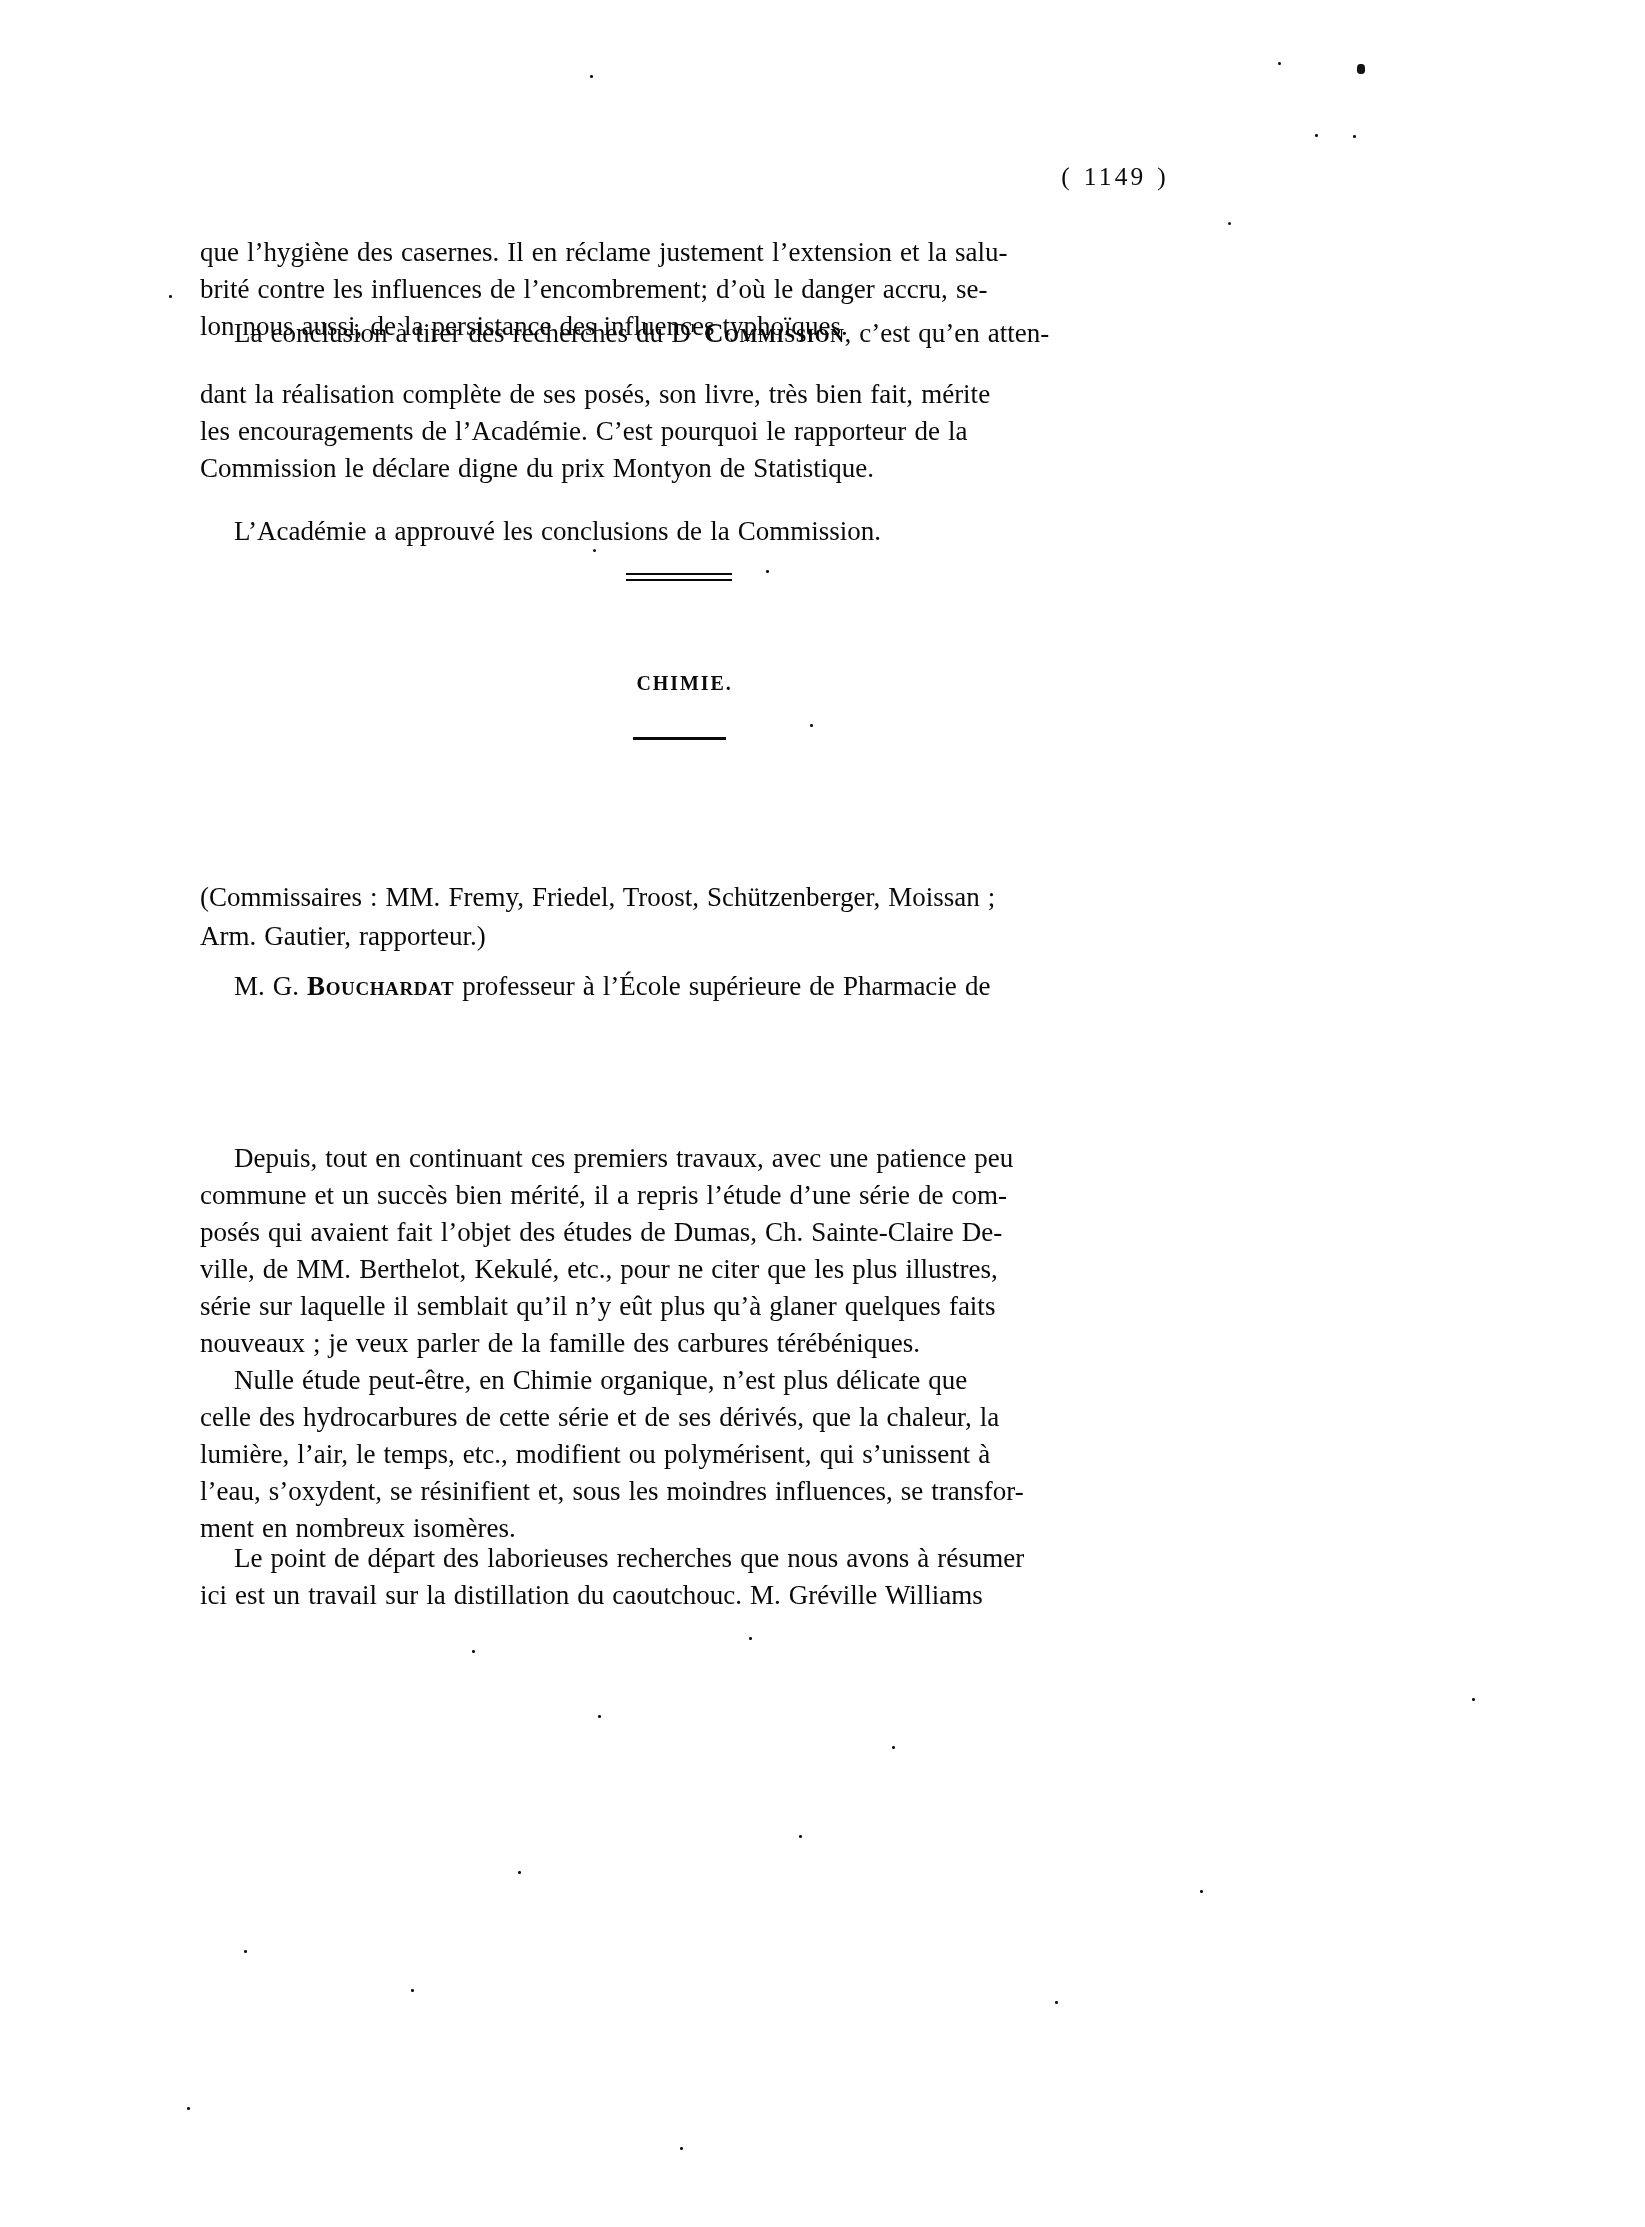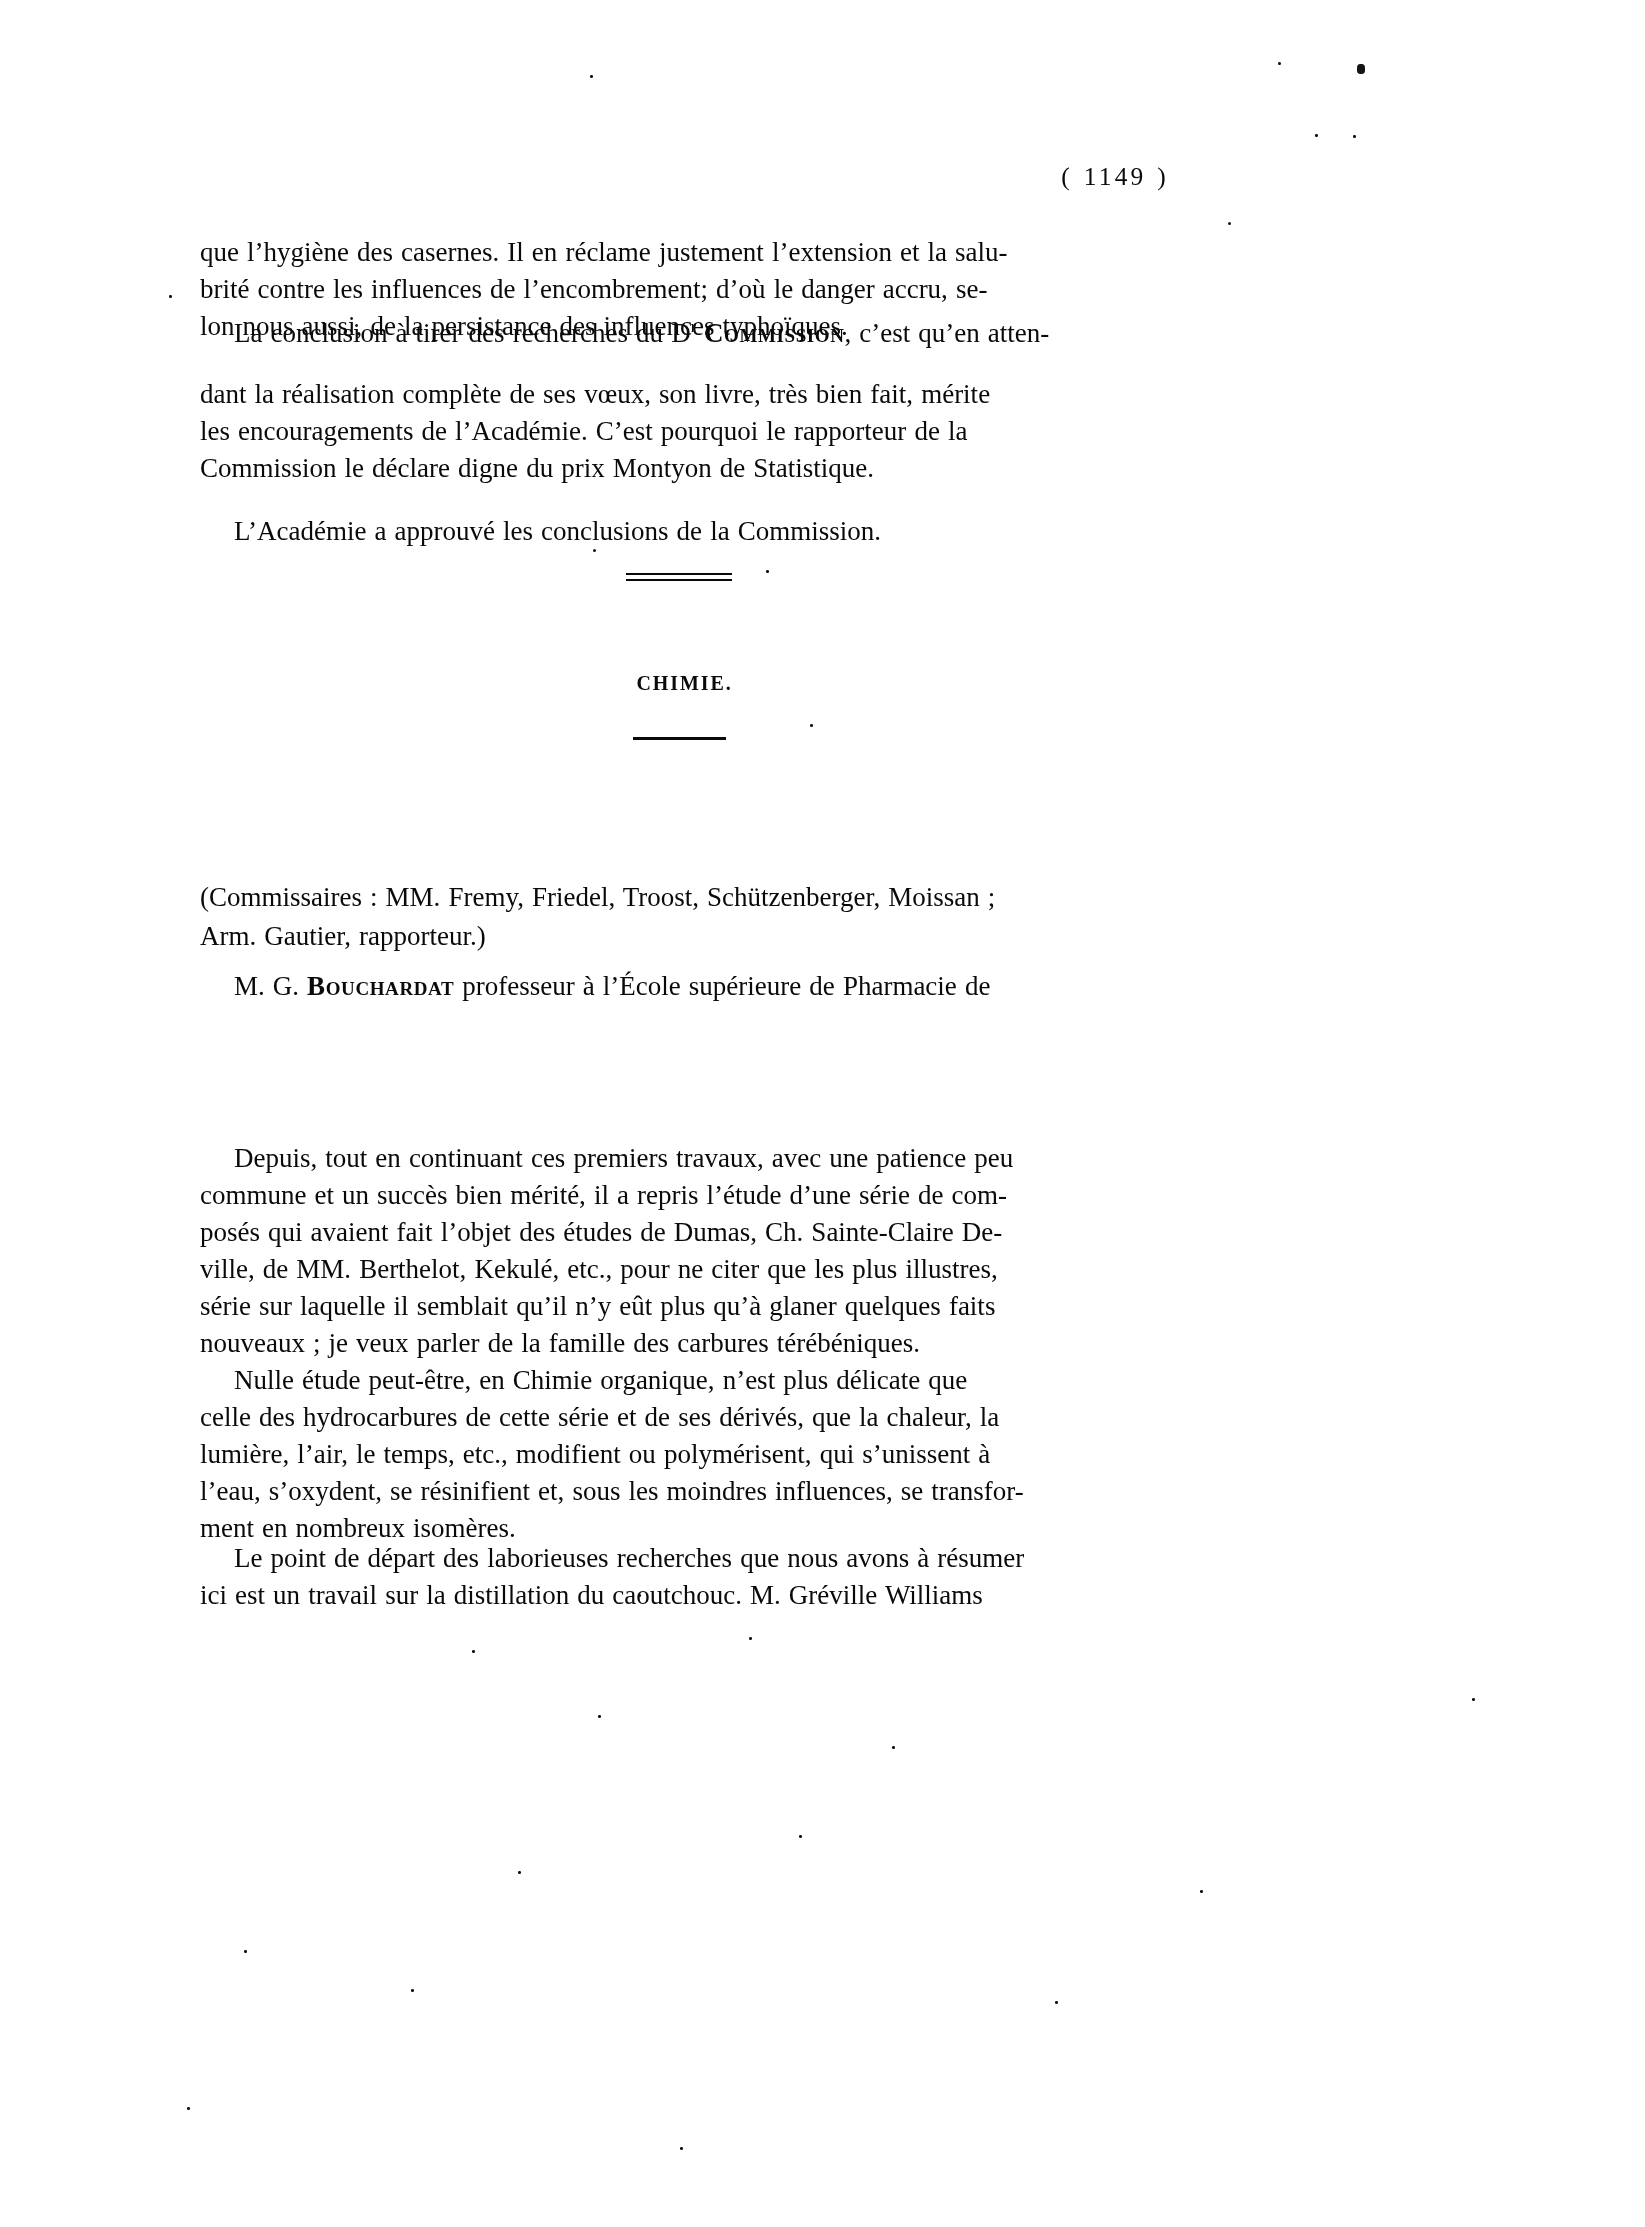--- a/index.html
+++ b/index.html
@@ -91,21 +91,21 @@
   <div class="block" style="top:210px">
     <div class="plines">que l’hygiène des casernes. Il en réclame justement l’extension et la salu-
 brité contre les influences de l’encombrement; d’où le danger accru, se-
 lon nous aussi, de la persistance des influences typhoïques.</div>
   </div>
 
   <div class="block" style="top:315px">
     <div class="rich-first">
       <span>La conclusion à tirer des recherches du D</span><span class="sup">r</span><span> </span><span class="scaps">Commission</span><span>, c’est qu’en atten-</span>
     </div>
-    <div class="plines">dant la réalisation complète de ses vœux, son livre, très bien fait, mérite
+    <div class="plines">dant la réalisation complète de ses posés, son livre, très bien fait, mérite
 les encouragements de l’Académie. C’est pourquoi le rapporteur de la
 Commission le déclare digne du prix Montyon de Statistique.</div>
   </div>
 
   <div class="block" style="top:489px">
     <div class="plines ti">L’Académie a approuvé les conclusions de la Commission.</div>
   </div>
 
   <div class="rule-double">
     <div class="r"></div>

